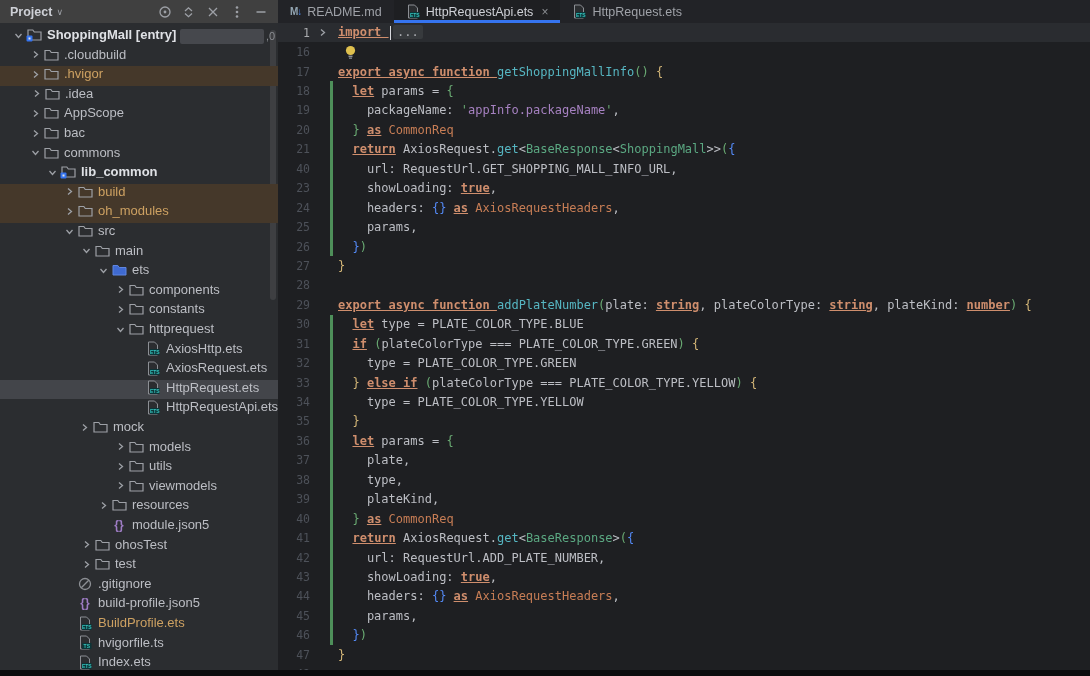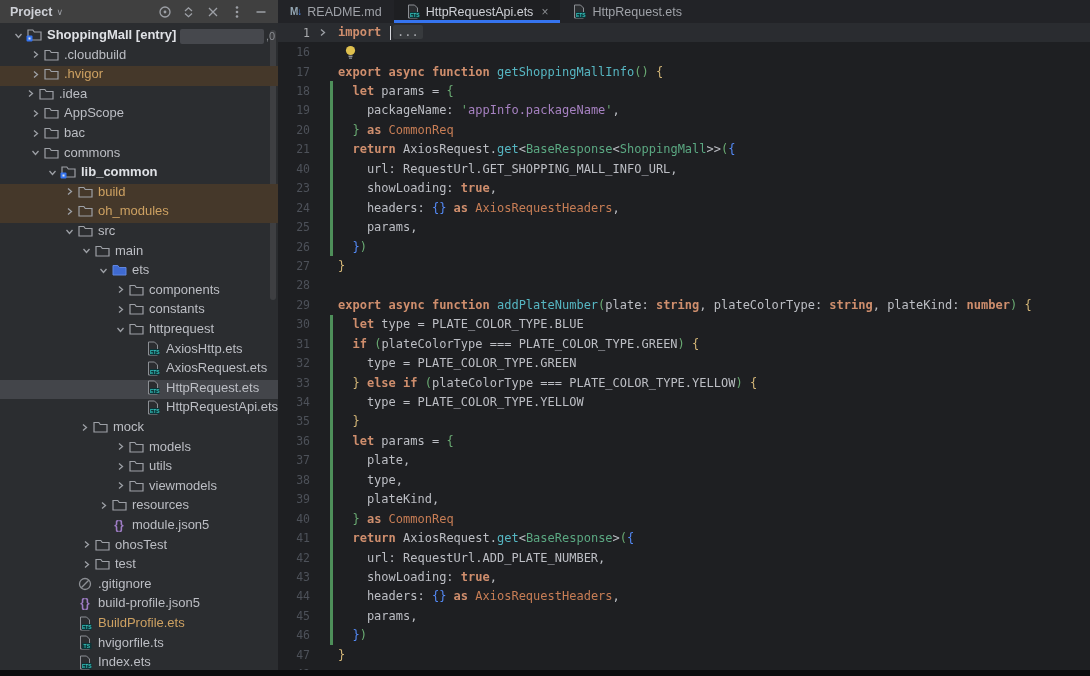--- a/index.html
+++ b/index.html
@@ -44,21 +44,21 @@
   #editor { position:absolute; left:278px; top:23px; width:812px; height:647px; background:#1e1f22;
      font-family:"DejaVu Sans Mono","Liberation Mono",monospace; font-size:12px; }
   .cline { position:relative; height:19.45px; display:flex; align-items:center; }
   .cline.caret-line { background:#2a2c30; }
   .lnum { width:40px; flex:none; text-align:right; padding-right:8px; color:#4d5159; font-size:11.5px; }
   .caret-line .lnum { color:#a9abae; }
   .foldcol { width:12px; flex:none; display:flex; align-items:center; }
   .vcscol { width:3px; align-self:stretch; flex:none; }
   .vcscol.on { background:#4e8f5a; }
   .codetxt { white-space:pre; margin-left:5px; }
-  .tok-kw { font-weight:700; }
+  .tok-kw { font-weight:700;text-decoration:underline; }
   .fold-box { display:inline-block; background:#373a3d; border-radius:2px; padding:0 4px; color:#a9abb0; }
   .cursor-bar { display:inline-block; width:1.5px; height:14px; background:#d6d8dd; vertical-align:middle; margin:0 2px 0 1px; }
   .bulb { display:inline-flex; vertical-align:middle; }
 
   #bottom-strip { position:absolute; left:0; bottom:0; width:1090px; height:6px; background:#0c0d0e; }
 </style>
 </head>
 <body>
 
 <div id="app">
@@ -165,21 +165,21 @@
             <path d="M3 1.5 L6.5 4.5 L3 7.5" fill="none" stroke="#9da0a6" stroke-width="1.3"></path>
           </svg>
         </span>
         <span class="ticon">
           <svg width="15" height="12">
             <path d="M1 1.5 h4.8 l1.5 2 H14 v7.5 H1 z" fill="none" stroke="#9da0a6" stroke-width="1.2"></path>
           </svg>
         </span>
         <span class="tlabel">.hvigor</span>
       </div>
-      <div class="trow" style="top: 62.8px; position: absolute; left: 10px; right: 0px; padding-left: 12px;">
+      <div class="trow" style="top: 62.8px; position: absolute; left: 16px; right: 0px; padding-left: 12px;">
         <span class="chev">
           <svg width="9" height="9">
             <path d="M3 1.5 L6.5 4.5 L3 7.5" fill="none" stroke="#9da0a6" stroke-width="1.3"></path>
           </svg>
         </span>
         <span class="ticon">
           <svg width="15" height="12">
             <path d="M1 1.5 h4.8 l1.5 2 H14 v7.5 H1 z" fill="none" stroke="#9da0a6" stroke-width="1.2"></path>
           </svg>
         </span>

